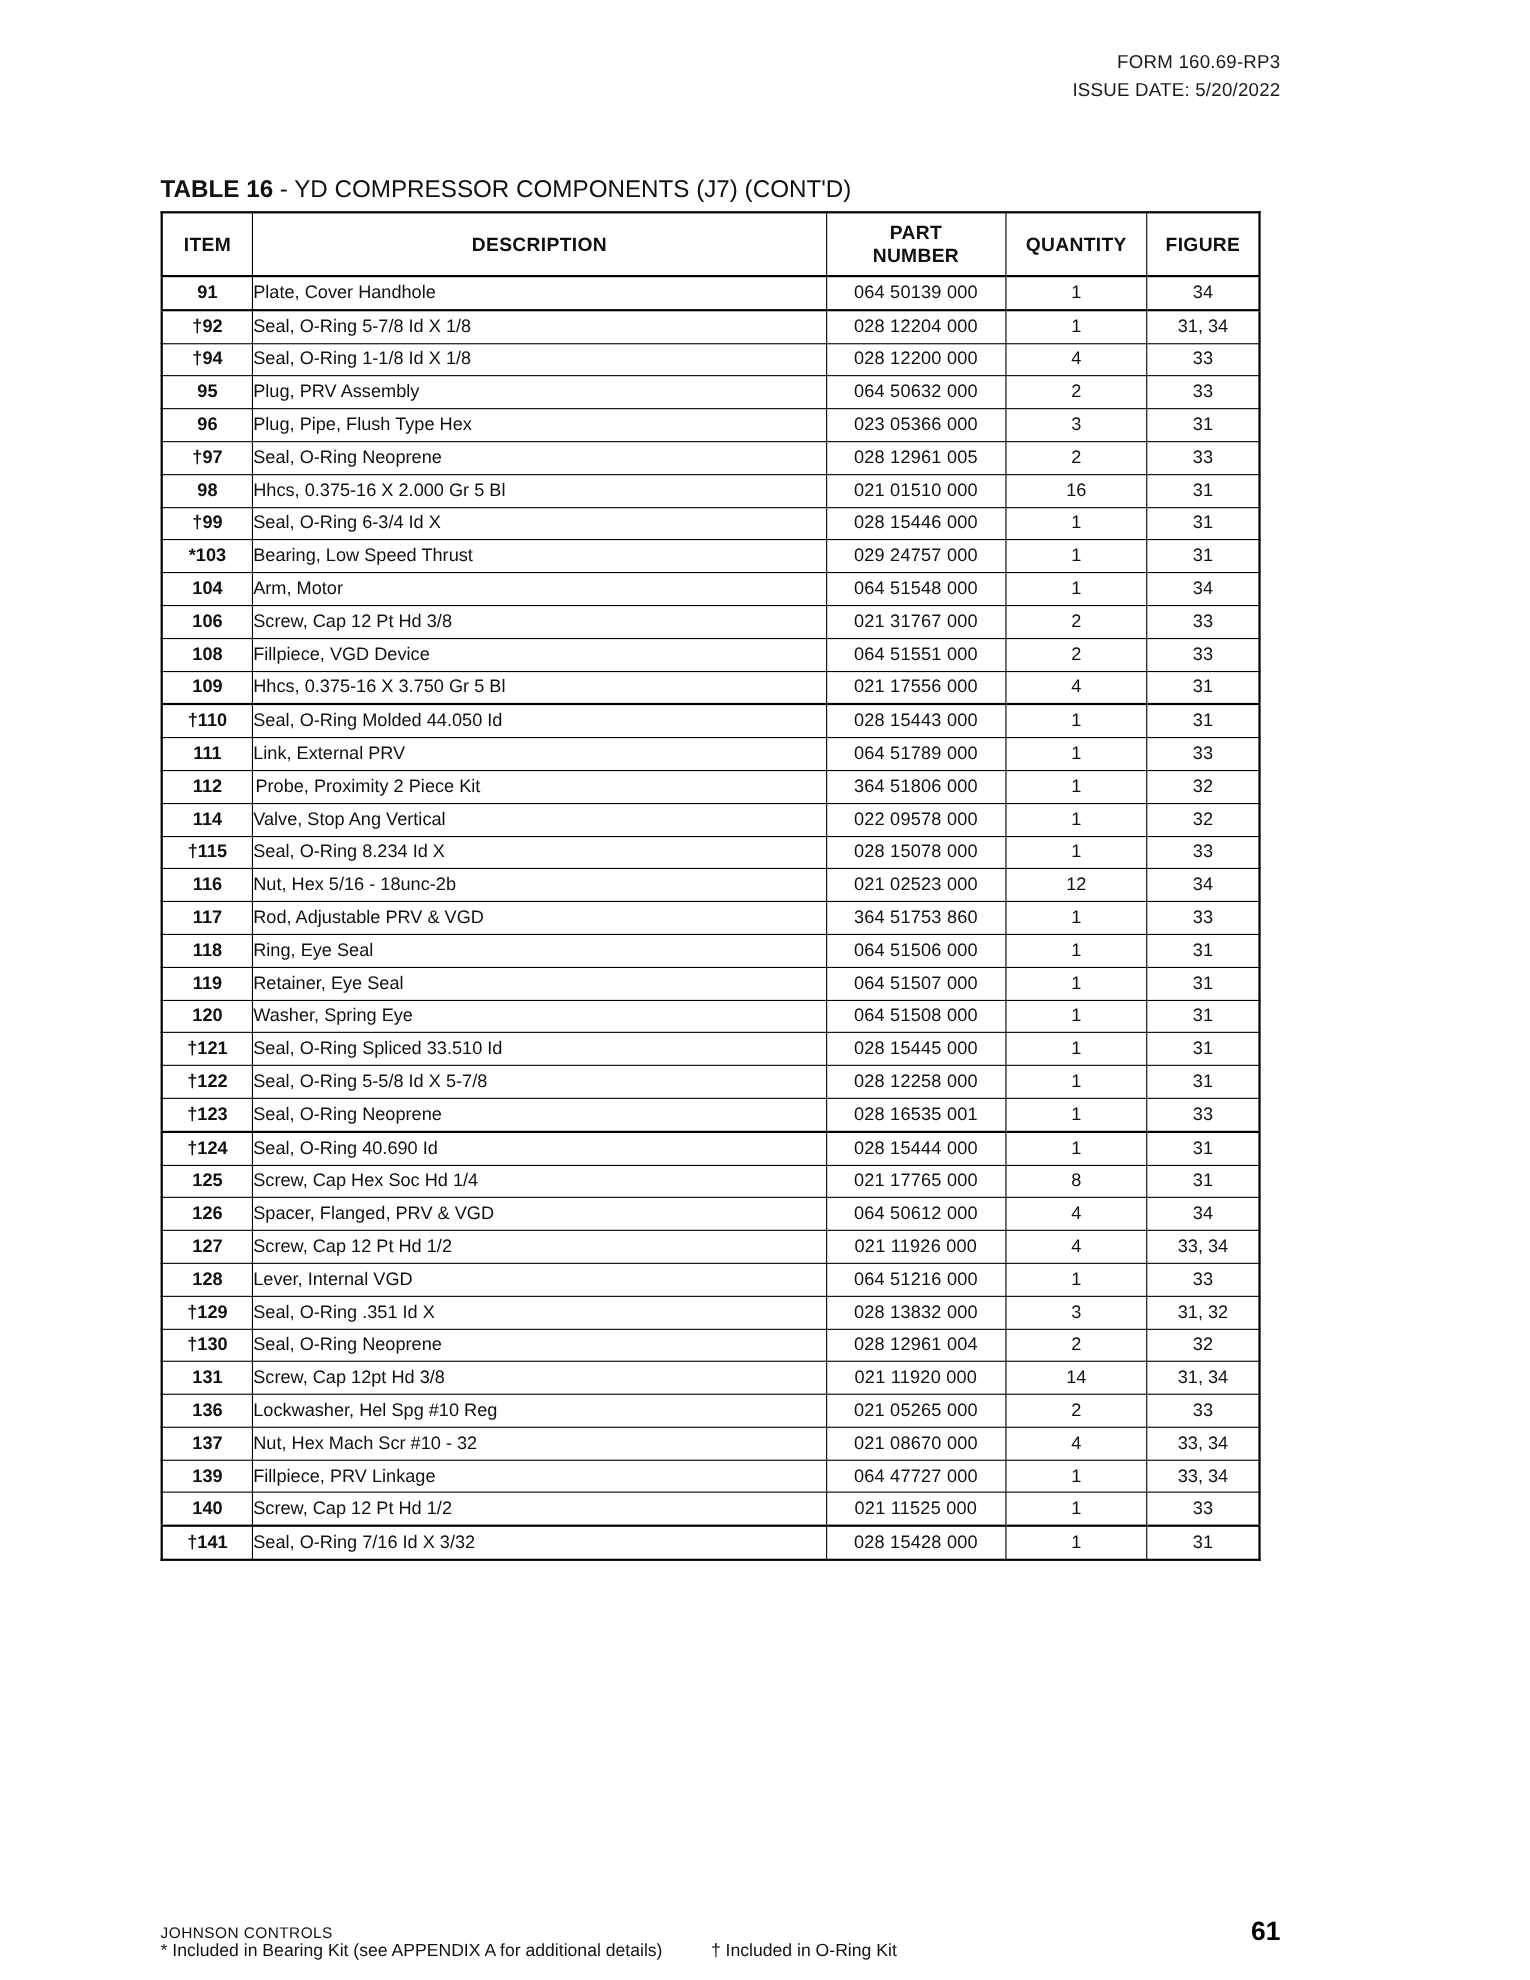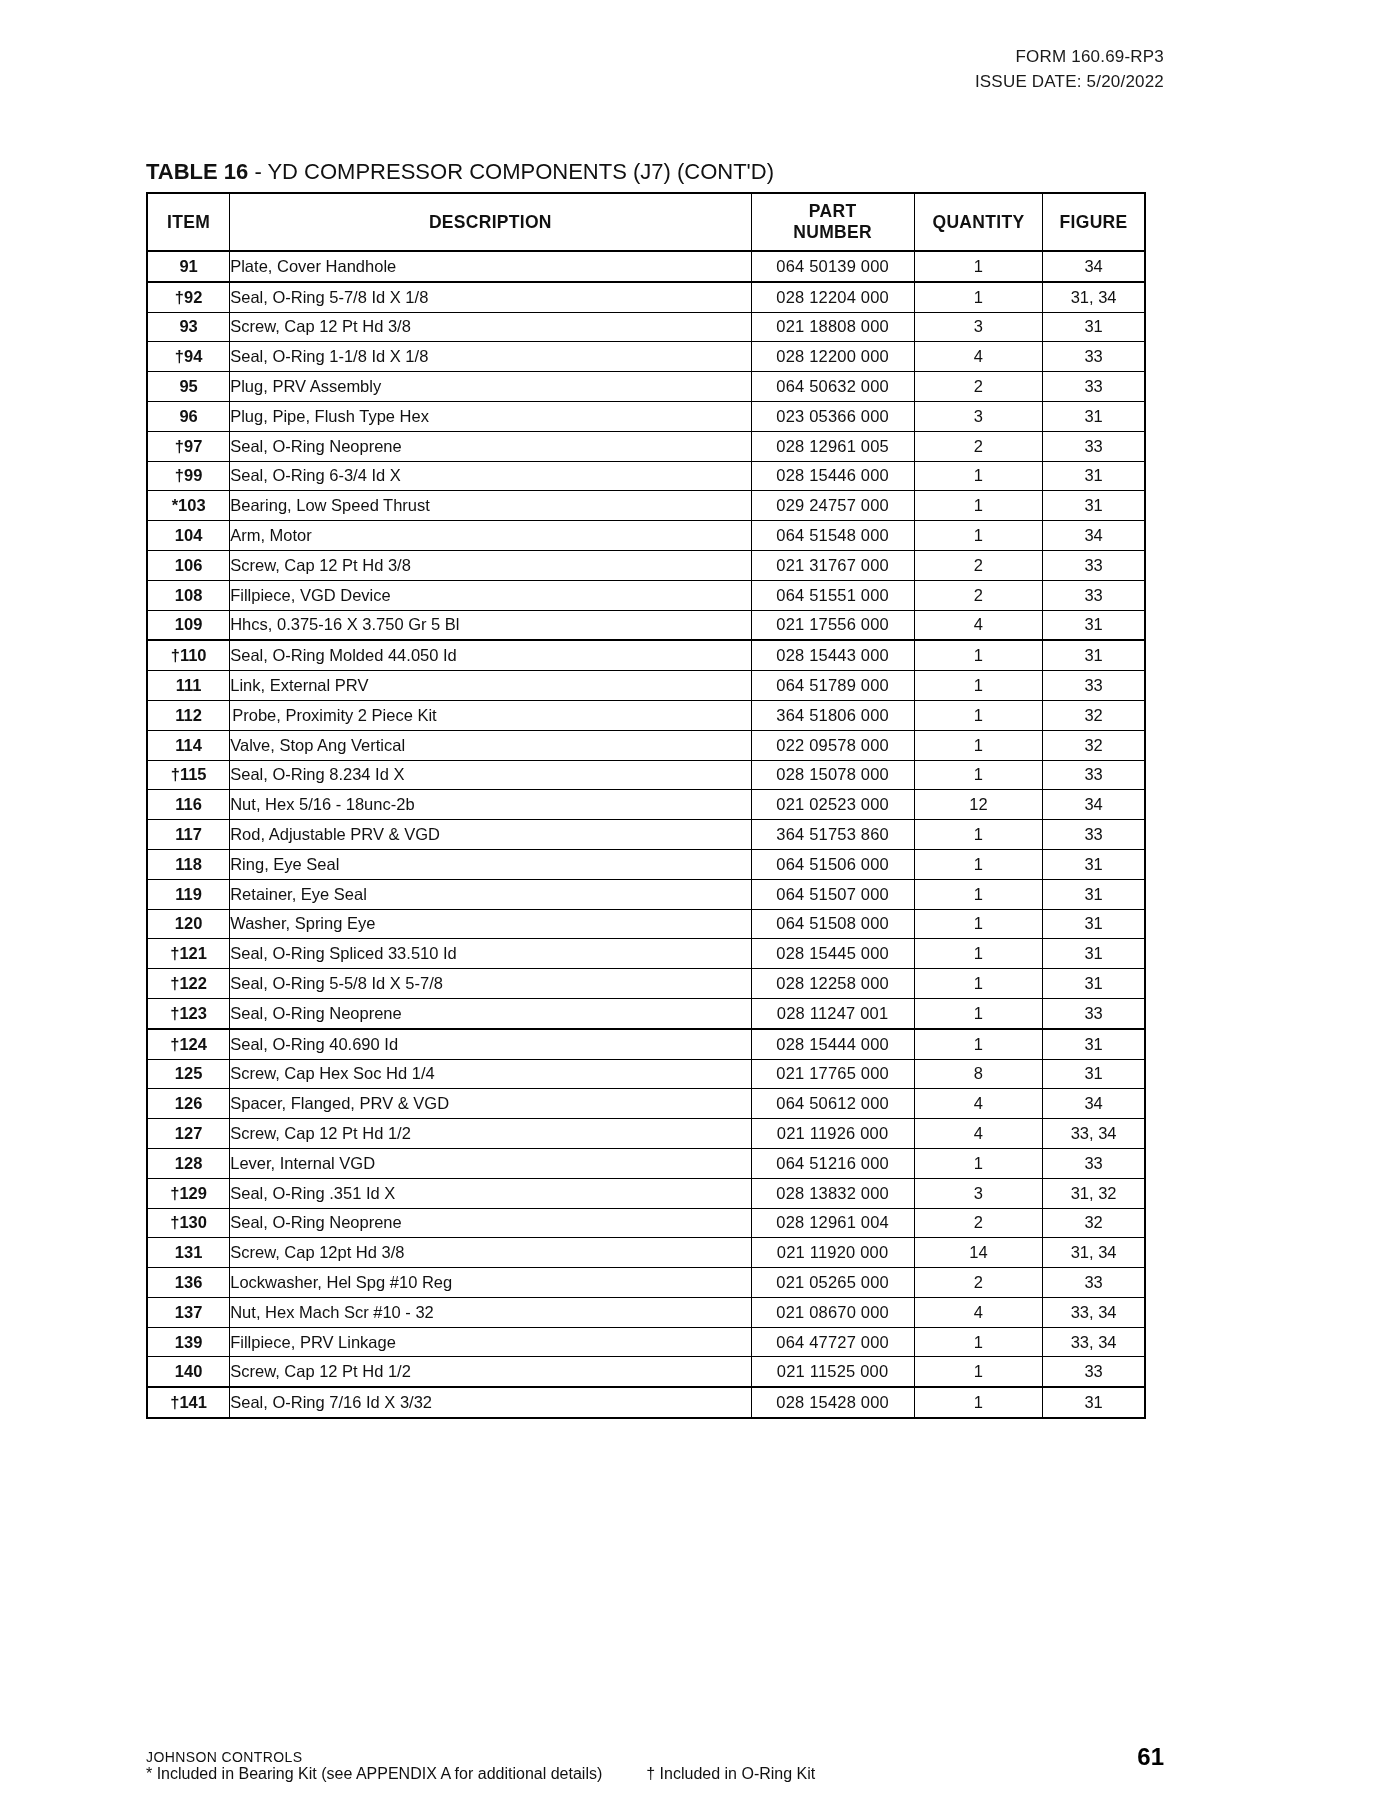--- a/index.html
+++ b/index.html
@@ -180,27 +180,20 @@
           <td class="cell-fig">34</td>
         </tr>
         <tr class="hr-top">
           <td class="cell-item">†92</td>
           <td class="cell-desc">Seal, O-Ring 5-7/8 Id X 1/8</td>
           <td class="cell-part">028 12204 000</td>
           <td class="cell-qty">1</td>
           <td class="cell-fig">31, 34</td>
         </tr>
         <tr>
-          <td class="cell-item">93</td>
-          <td class="cell-desc">Screw, Cap 12 Pt Hd 3/8</td>
-          <td class="cell-part">021 18808 000</td>
-          <td class="cell-qty">3</td>
-          <td class="cell-fig">31</td>
-        </tr>
-        <tr>
           <td class="cell-item">†94</td>
           <td class="cell-desc">Seal, O-Ring 1-1/8 Id X 1/8</td>
           <td class="cell-part">028 12200 000</td>
           <td class="cell-qty">4</td>
           <td class="cell-fig">33</td>
         </tr>
         <tr>
           <td class="cell-item">95</td>
           <td class="cell-desc">Plug, PRV Assembly</td>
           <td class="cell-part">064 50632 000</td>
@@ -213,20 +206,27 @@
           <td class="cell-part">023 05366 000</td>
           <td class="cell-qty">3</td>
           <td class="cell-fig">31</td>
         </tr>
         <tr>
           <td class="cell-item">†97</td>
           <td class="cell-desc">Seal, O-Ring Neoprene</td>
           <td class="cell-part">028 12961 005</td>
           <td class="cell-qty">2</td>
           <td class="cell-fig">33</td>
+        </tr>
+        <tr>
+          <td class="cell-item">98</td>
+          <td class="cell-desc">Hhcs, 0.375-16 X 2.000 Gr 5 Bl</td>
+          <td class="cell-part">021 01510 000</td>
+          <td class="cell-qty">16</td>
+          <td class="cell-fig">31</td>
         </tr>
         <tr>
           <td class="cell-item">†99</td>
           <td class="cell-desc">Seal, O-Ring 6-3/4 Id X</td>
           <td class="cell-part">028 15446 000</td>
           <td class="cell-qty">1</td>
           <td class="cell-fig">31</td>
         </tr>
         <tr>
           <td class="cell-item">*103</td>
@@ -343,21 +343,21 @@
         <tr>
           <td class="cell-item">†122</td>
           <td class="cell-desc">Seal, O-Ring 5-5/8 Id X 5-7/8</td>
           <td class="cell-part">028 12258 000</td>
           <td class="cell-qty">1</td>
           <td class="cell-fig">31</td>
         </tr>
         <tr>
           <td class="cell-item">†123</td>
           <td class="cell-desc">Seal, O-Ring Neoprene</td>
-          <td class="cell-part">028 11247 001</td>
+          <td class="cell-part">028 16535 001</td>
           <td class="cell-qty">1</td>
           <td class="cell-fig">33</td>
         </tr>
         <tr class="hr-top">
           <td class="cell-item">†124</td>
           <td class="cell-desc">Seal, O-Ring  40.690 Id</td>
           <td class="cell-part">028 15444 000</td>
           <td class="cell-qty">1</td>
           <td class="cell-fig">31</td>
         </tr>

